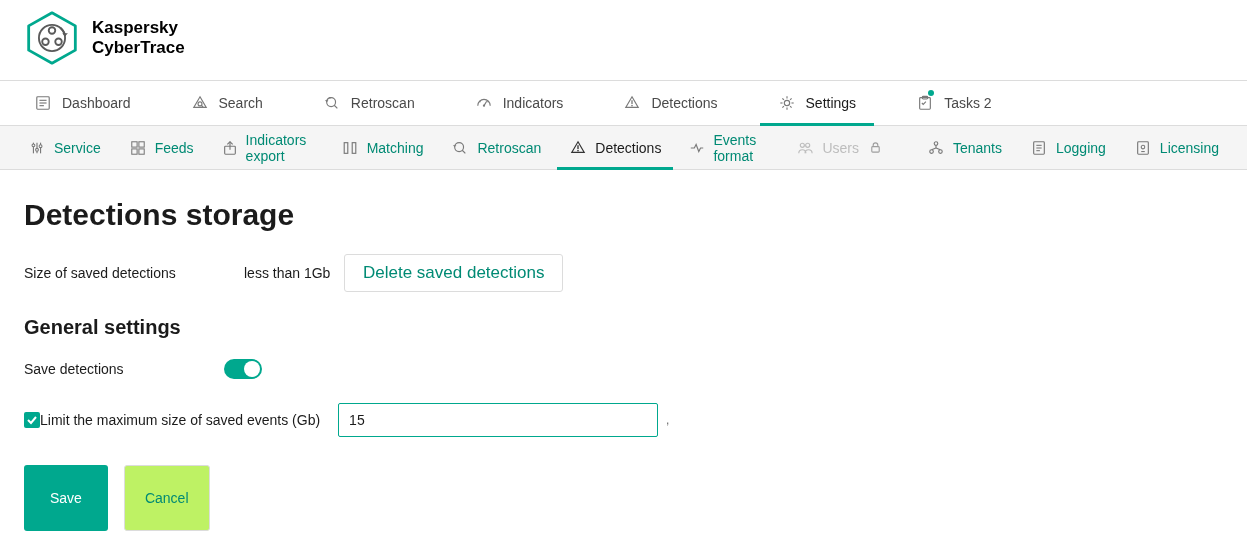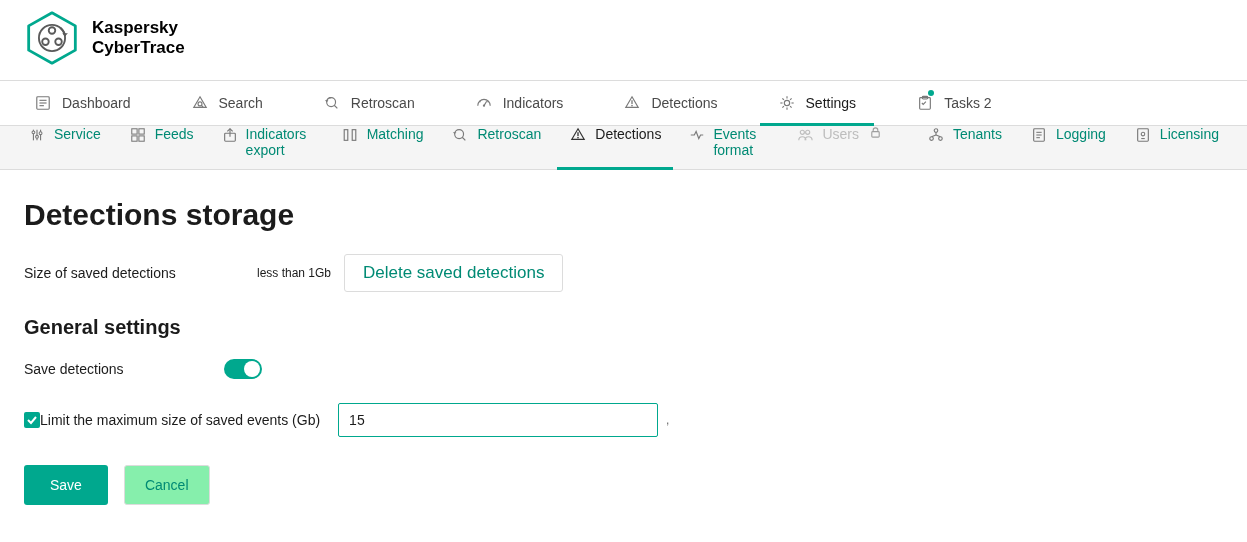--- a/index.html
+++ b/index.html
@@ -59,41 +59,41 @@
   .pn-icon{width:18px;height:18px;display:flex;align-items:center;justify-content:center;color:#7a7a7a;}
   .pn-item .dot{position:absolute;top:9px;left:30px;width:6px;height:6px;border-radius:50%;background:var(--teal);}
   
   .nav-secondary{
     display:flex;align-items:center;
     background:var(--bg-sub);
     border-bottom:1px solid var(--border);
     padding:0 16px;height:44px;gap:4px;
   }
   .sn-item{
-    display:flex;gap:8px;
+    display:flex;align-items:center;gap:8px;
     padding:0 12px;height:100%;
     color:var(--teal-dark);
     cursor:pointer;position:relative;
     font-size:14px;
   }
   .sn-item.plain{color:var(--text);}
   .sn-item.disabled{color:var(--disabled);cursor:default;}
   .sn-item.active::after{
     content:"";position:absolute;left:0;right:0;bottom:-1px;height:3px;background:var(--teal);
   }
   .sn-icon{width:18px;height:18px;display:flex;align-items:center;justify-content:center;color:#7a7a7a;}
   .sn-item.disabled .sn-icon{color:var(--disabled);}
   .sn-lock{width:14px;height:14px;margin-left:2px;color:#9e9e9e;}
   .spacer{flex:0 0 12px;}
   
   .main{padding:28px 24px 30px 24px;}
   h1{font-size:30px;font-weight:700;margin:0 0 22px 0;}
   .row{display:flex;align-items:center;margin-bottom:24px;}
   .lbl-col{width:220px;color:var(--text);font-size:14px;}
-  .val-col{width:100px;color:var(--text);font-size:12px;text-align:center;}
+  .val-col{width:100px;color:var(--text);font-size:14px;}
   .btn-outline{
     border:1px solid var(--border);background:#fff;color:var(--teal-dark);
     padding:8px 18px;border-radius:3px;cursor:pointer;font-size:17px;
   }
   h2{font-size:20px;font-weight:700;margin:18px 0 20px 0;}
   
   .toggle{
     position:relative;width:38px;height:20px;border-radius:20px;
     background:var(--teal);cursor:pointer;
   }
@@ -114,22 +114,22 @@
     outline:none;margin-left:18px;
   }
   .after-input{margin-left:8px;color:var(--light);font-size:12px;}
   
   .actions{display:flex;gap:16px;}
   .btn-primary{
     background:var(--teal);color:#fff;border:none;border-radius:3px;
     padding:9px 26px;font-size:14px;cursor:pointer;
   }
   .btn-secondary{
-    background:#86efac;color:var(--teal-dark);border:1px solid var(--border);
-    border-radius:3px;padding:11px 20px;font-size:14px;cursor:pointer;
+    background:#bef264;color:var(--teal-dark);border:1px solid var(--border);
+    border-radius:3px;padding:24px 20px;font-size:14px;cursor:pointer;
   }
   svg{display:block;}
 </style>
 </head>
 <body>
 
 <div class="header">
   <div class="logo-hex">
     <svg viewBox="0 0 60 60" width="56" height="56">
       <polygon points="30,3 55,17 55,43 30,57 5,43 5,17" fill="none" stroke="#00a88e" stroke-width="3" stroke-linejoin="round"></polygon>

